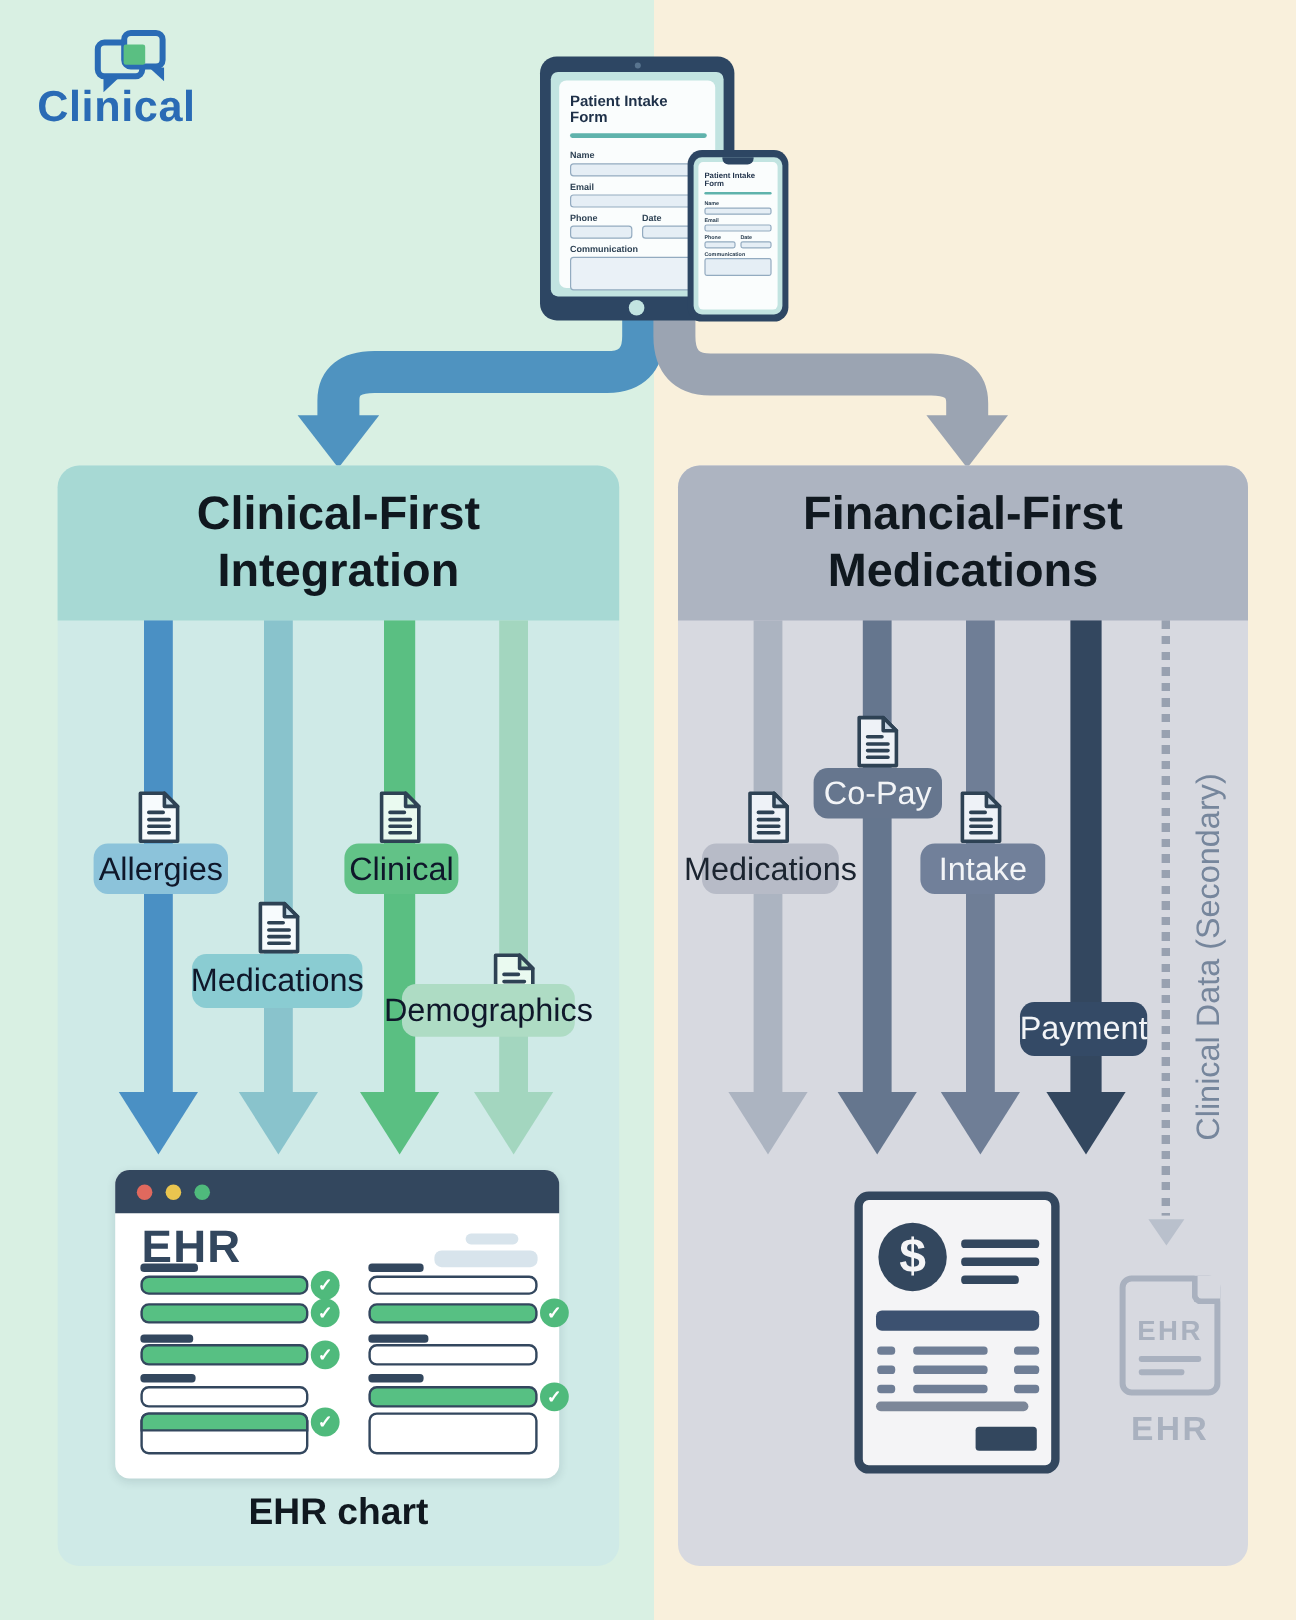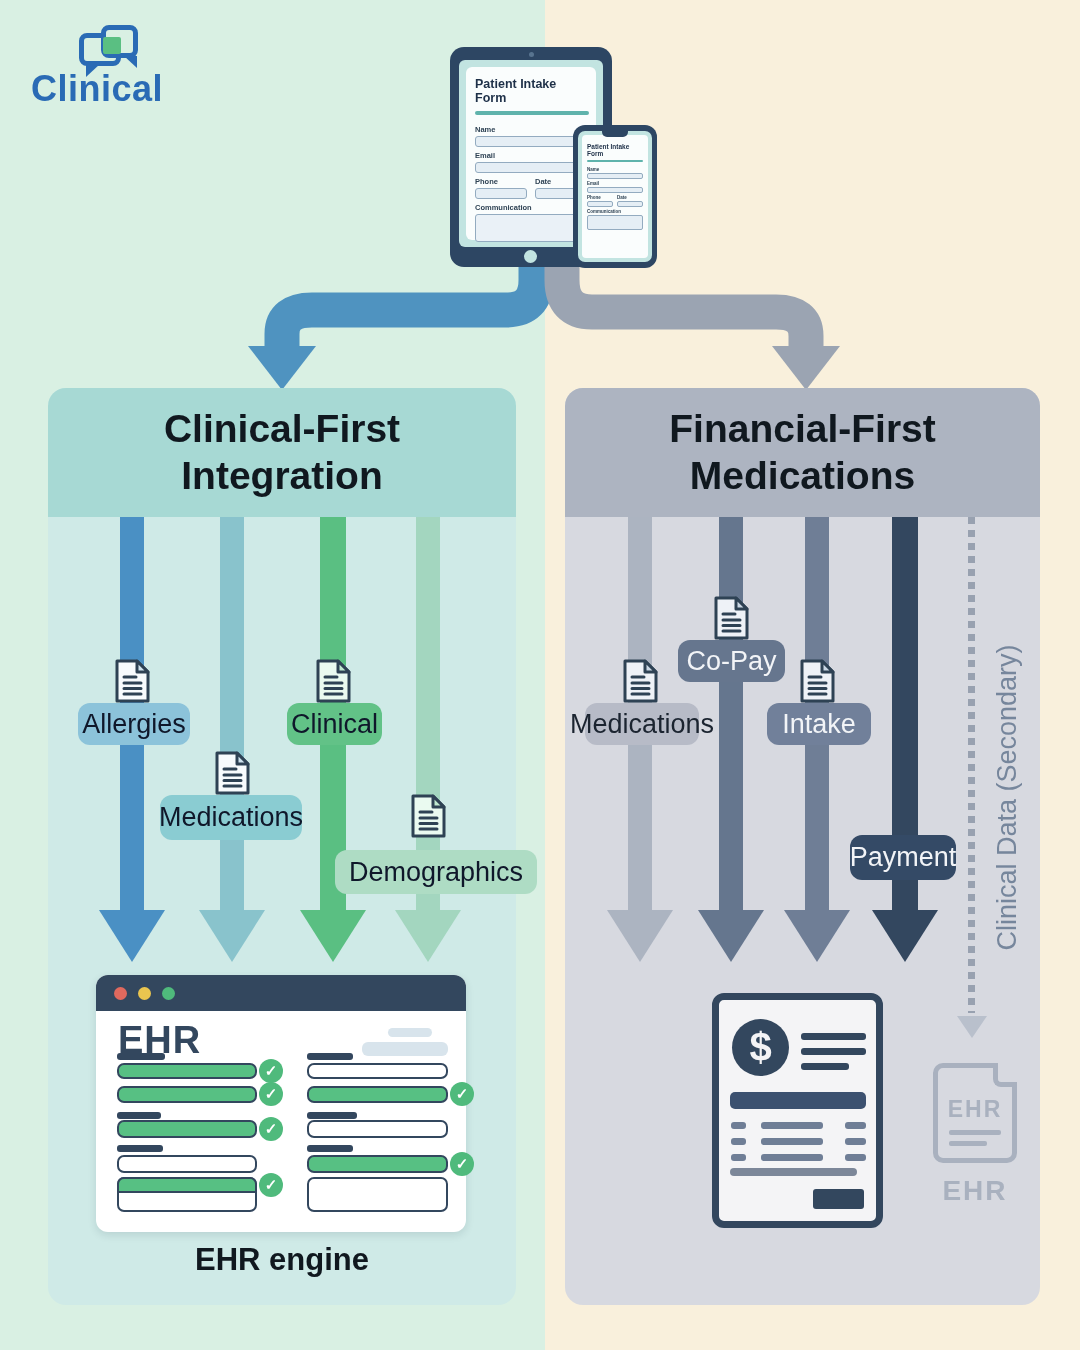--- a/index.html
+++ b/index.html
@@ -239,21 +239,21 @@
       </svg>
     <svg class="doc-ic doc--green" style="left:360px;top:405px" viewBox="0 0 40 46">
       <path class="doc-body" d="M5 3 H25 L36 14 V43 H5 Z"></path>
         <path class="doc-fold" d="M25 3 V14 H36 Z"></path>
       <path class="doc-lines" d="M12 19 H24 M12 25 H29 M12 30.5 H29 M12 36 H29"></path>
       </svg>
 
     <div class="pill pill-allergies" style="left:30px;top:315px;width:112px;height:42px">Allergies</div>
     <div class="pill pill-medications" style="left:112px;top:407px;width:142px;height:45px">Medications</div>
     <div class="pill pill-history" style="left:239px;top:315px;width:95px;height:42px">Clinical</div>
-    <div class="pill pill-demographics" style="left:287px;top:462px;width:202px;height:44px">Demographics</div>
+    <div class="pill pill-demographics" style="left:287px;top:432px;width:144px;height:44px">Demographics</div>
 
     <div class="ehr-win">
       <div class="ehr-titlebar">
         <div class="tb-dot" style="left:18px;background:#e0695e"></div>
         <div class="tb-dot" style="left:42px;background:#eac54f"></div>
         <div class="tb-dot" style="left:66px;background:#4fba7c"></div>
       </div>
       <div class="ehr-heading">EHR</div>
       <div class="ehr-pill" style="left:292px;top:53px;width:44px;height:9px"></div>
       <div class="ehr-pill" style="left:266px;top:67px;width:86px;height:14px"></div>
@@ -278,21 +278,21 @@
       <div class="gfield" style="left:211px;top:111px;width:141px;height:17px"></div>
       <div class="check" style="left:354px;top:107px">✓</div>
       <div class="bar-label" style="left:211px;top:137px;width:50px"></div>
       <div class="wfield" style="left:211px;top:145px;width:141px;height:18px"></div>
       <div class="bar-label" style="left:211px;top:170px;width:46px"></div>
       <div class="gfield" style="left:211px;top:180px;width:141px;height:18px"></div>
       <div class="check" style="left:354px;top:177px">✓</div>
       <div class="wfield" style="left:211px;top:202px;width:141px;height:35px"></div>
     </div>
 
-    <div class="caption">EHR engine</div>
+    <div class="caption">EHR chart</div>
   </section>
 
   <section class="panel panel-right">
     <header class="panel-header">
       <span>Financial-First Medications</span>
     </header>
 
     <div class="fbar c-lgray" style="left:63px"></div>
     <div class="fbar c-slate" style="left:154px"></div>
     <div class="fbar c-gblue" style="left:240px"></div>

